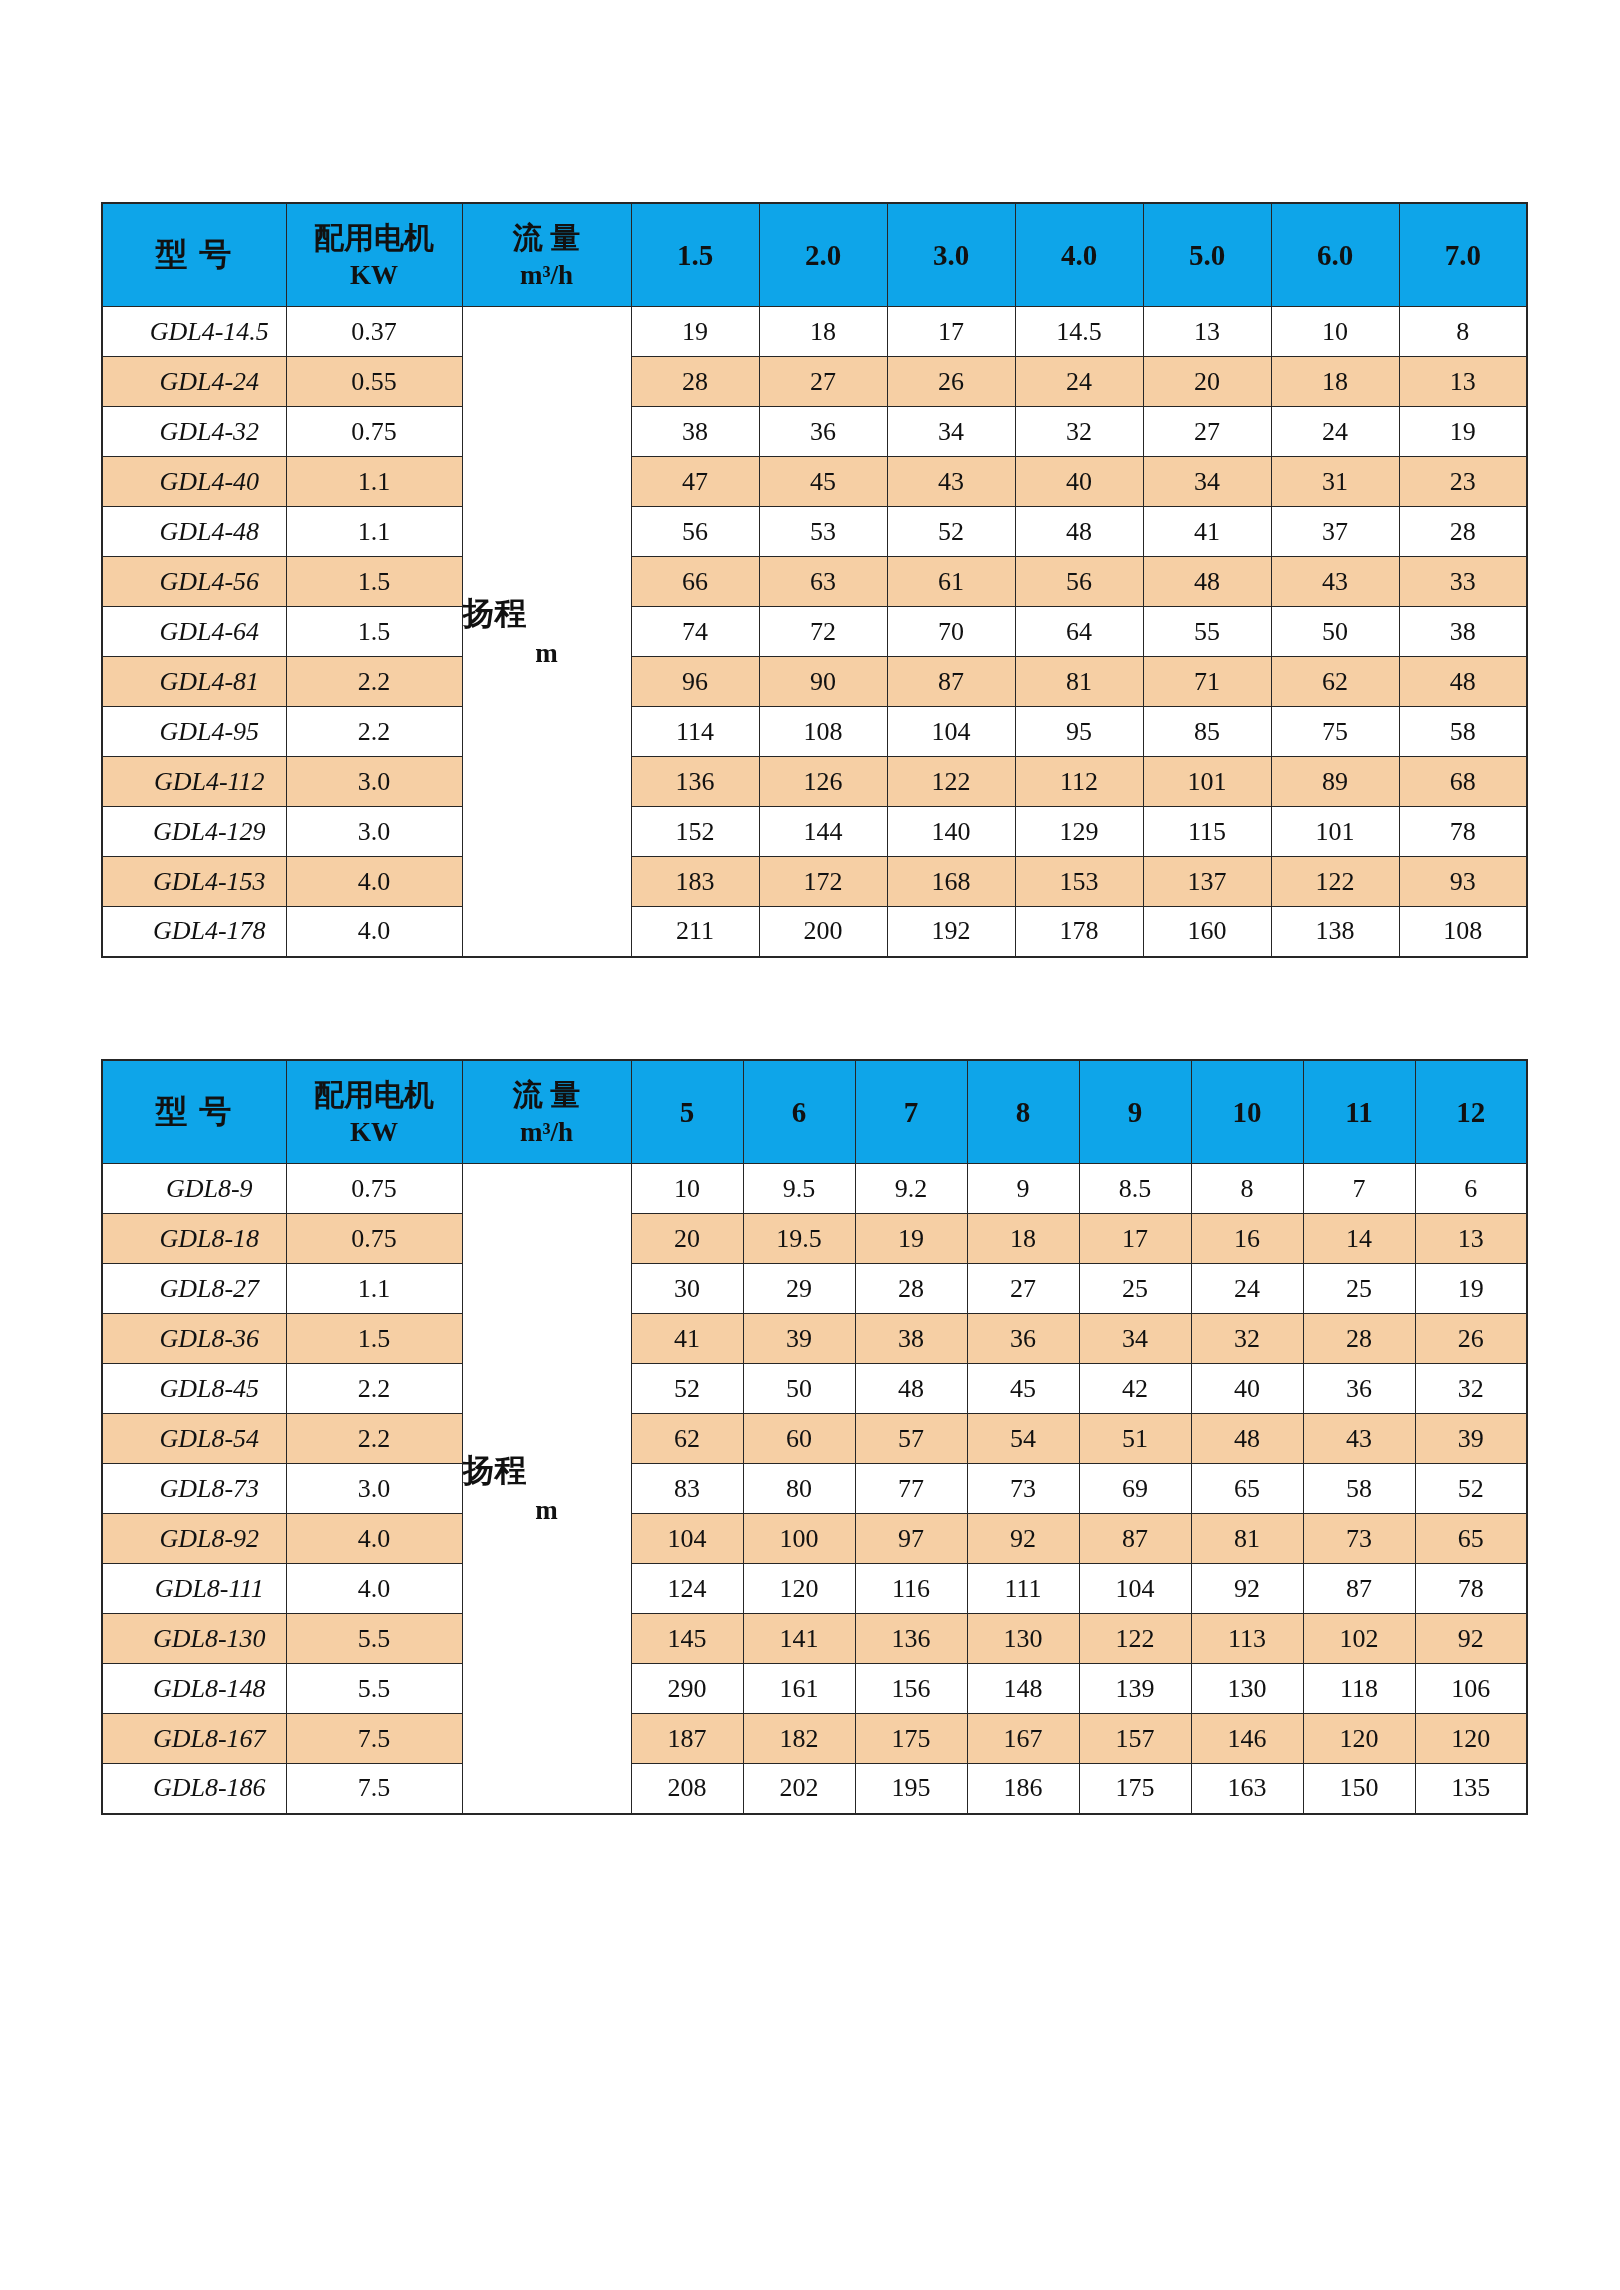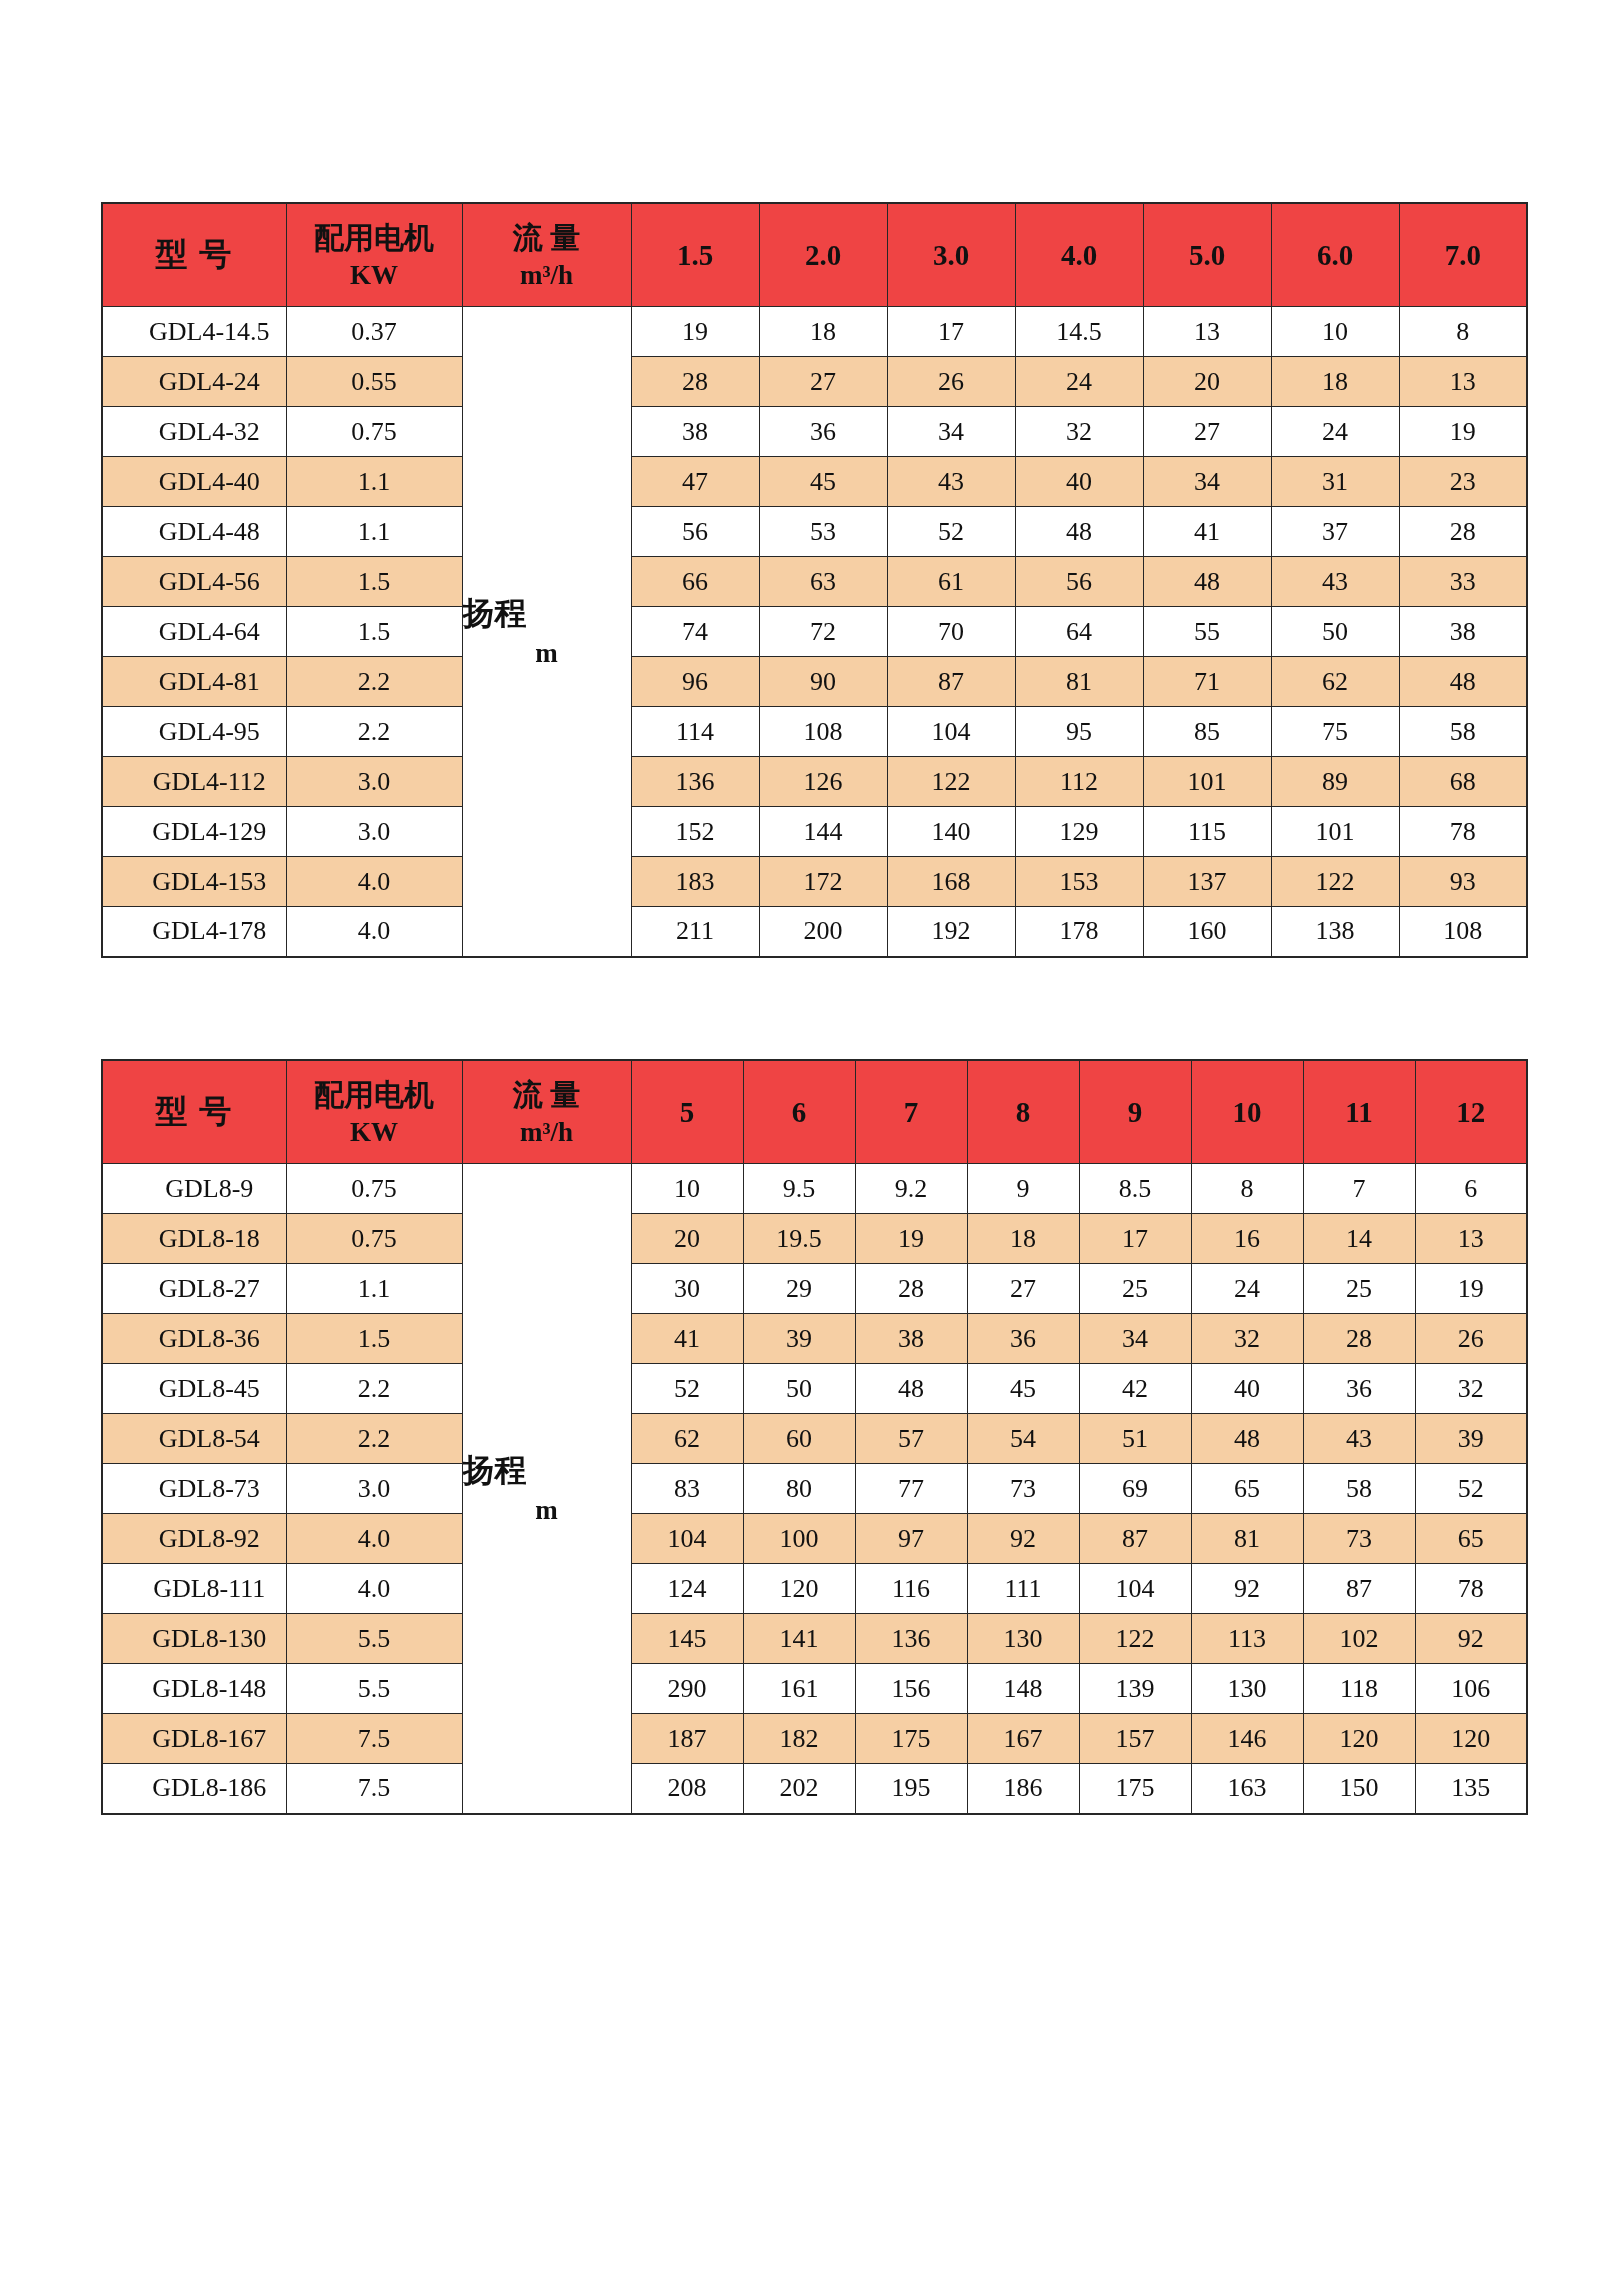--- a/index.html
+++ b/index.html
@@ -18,32 +18,32 @@
   }
   .pump-table th,.pump-table td{
     border:1.8px solid #262626;
     padding:0;
     overflow:hidden;
     vertical-align:middle;
   }
   .pump-table{border:2.7px solid #262626;}
   .pump-table thead th{
     height:102px;
-    background:#ef4444;
+    background:#0ea5e9;
     font-weight:bold;
     text-align:center;
   }
   .pump-table tbody tr{height:50px;}
   .pump-table tbody td{
     text-align:center;
     font-size:26px;
     background:#ffffff;
   }
   .pump-table tbody tr.stripe td.fill{background:#F6CFA4;}
-  td.model-cell{text-align:right;padding-left:30px !important;}
+  td.model-cell{text-align:right;padding-left:30px !important;font-style:italic;}
   th.model-head{font-size:32px;letter-spacing:1.8px;}
   .head-line1{font-size:30px;line-height:39px;}
   .head-line2{font-size:27px;line-height:36px;}
   th.flow-col-head{font-size:29px;}
   td.merged-cell{background:#ffffff !important;}
   .merged-l1{font-size:32px;font-weight:bold;line-height:43px;text-align:left;}
   .merged-l2{font-size:27px;font-weight:bold;line-height:36px;text-align:center;}
 </style>
 </head>
 <body>

